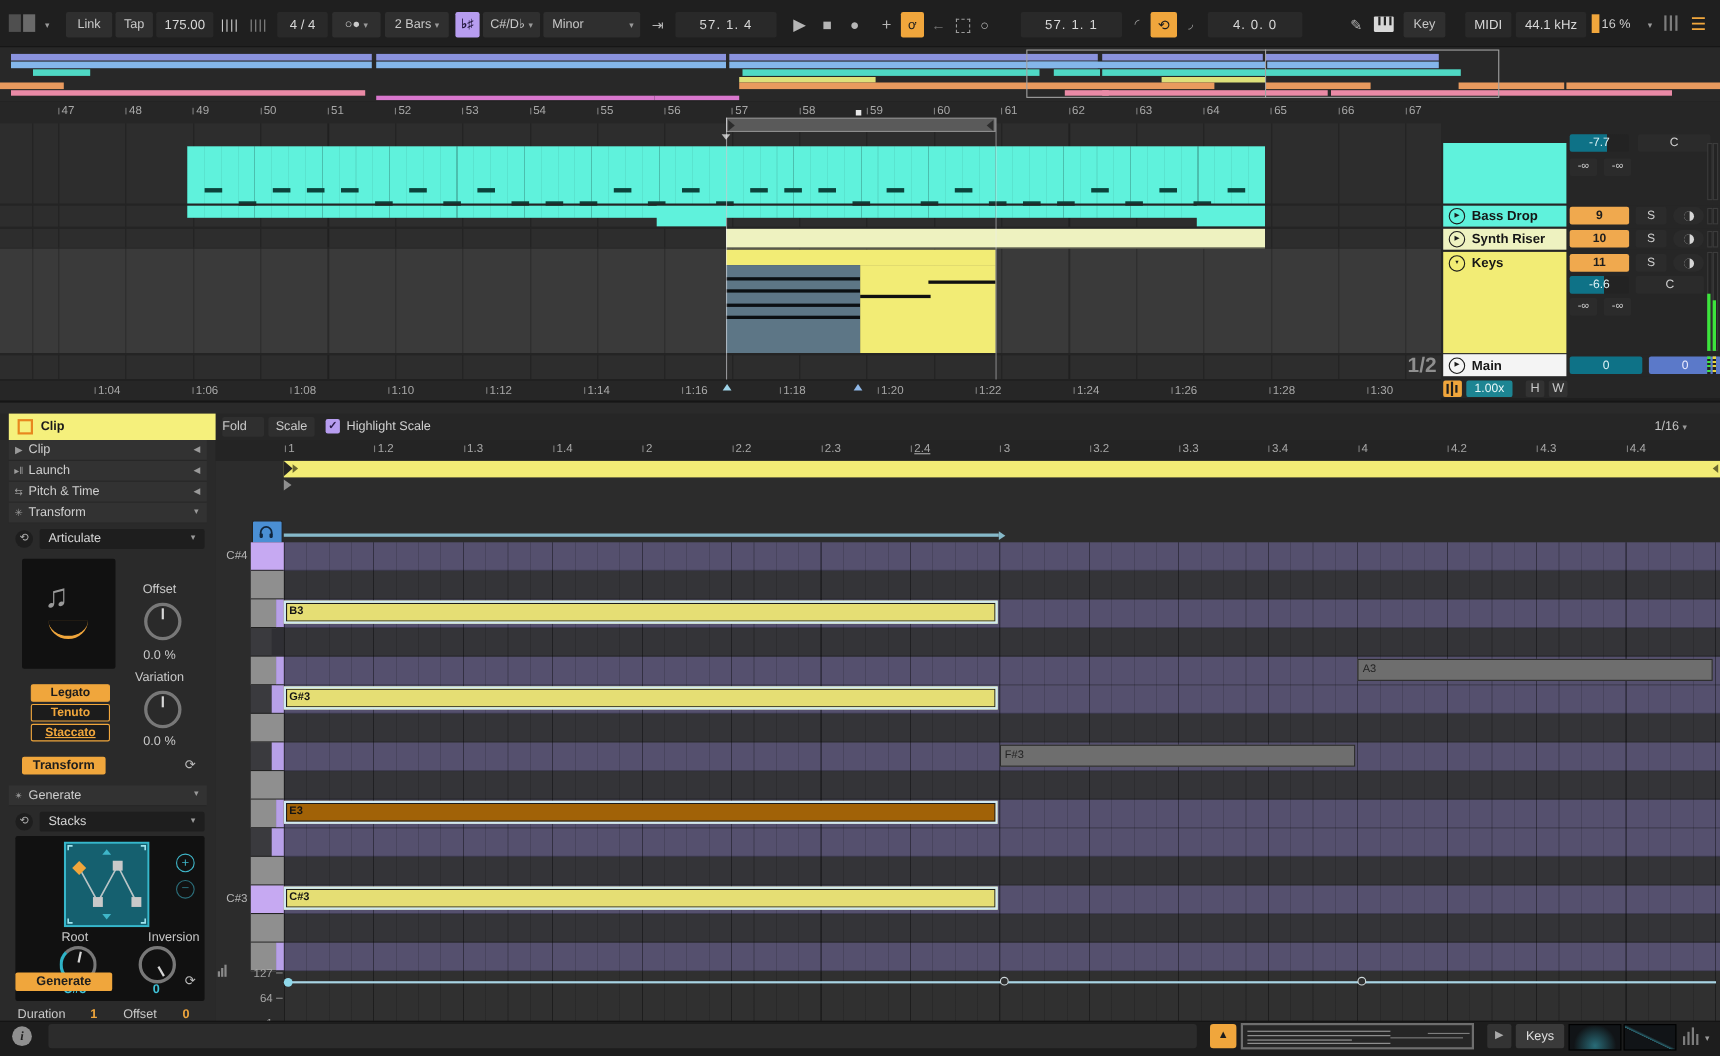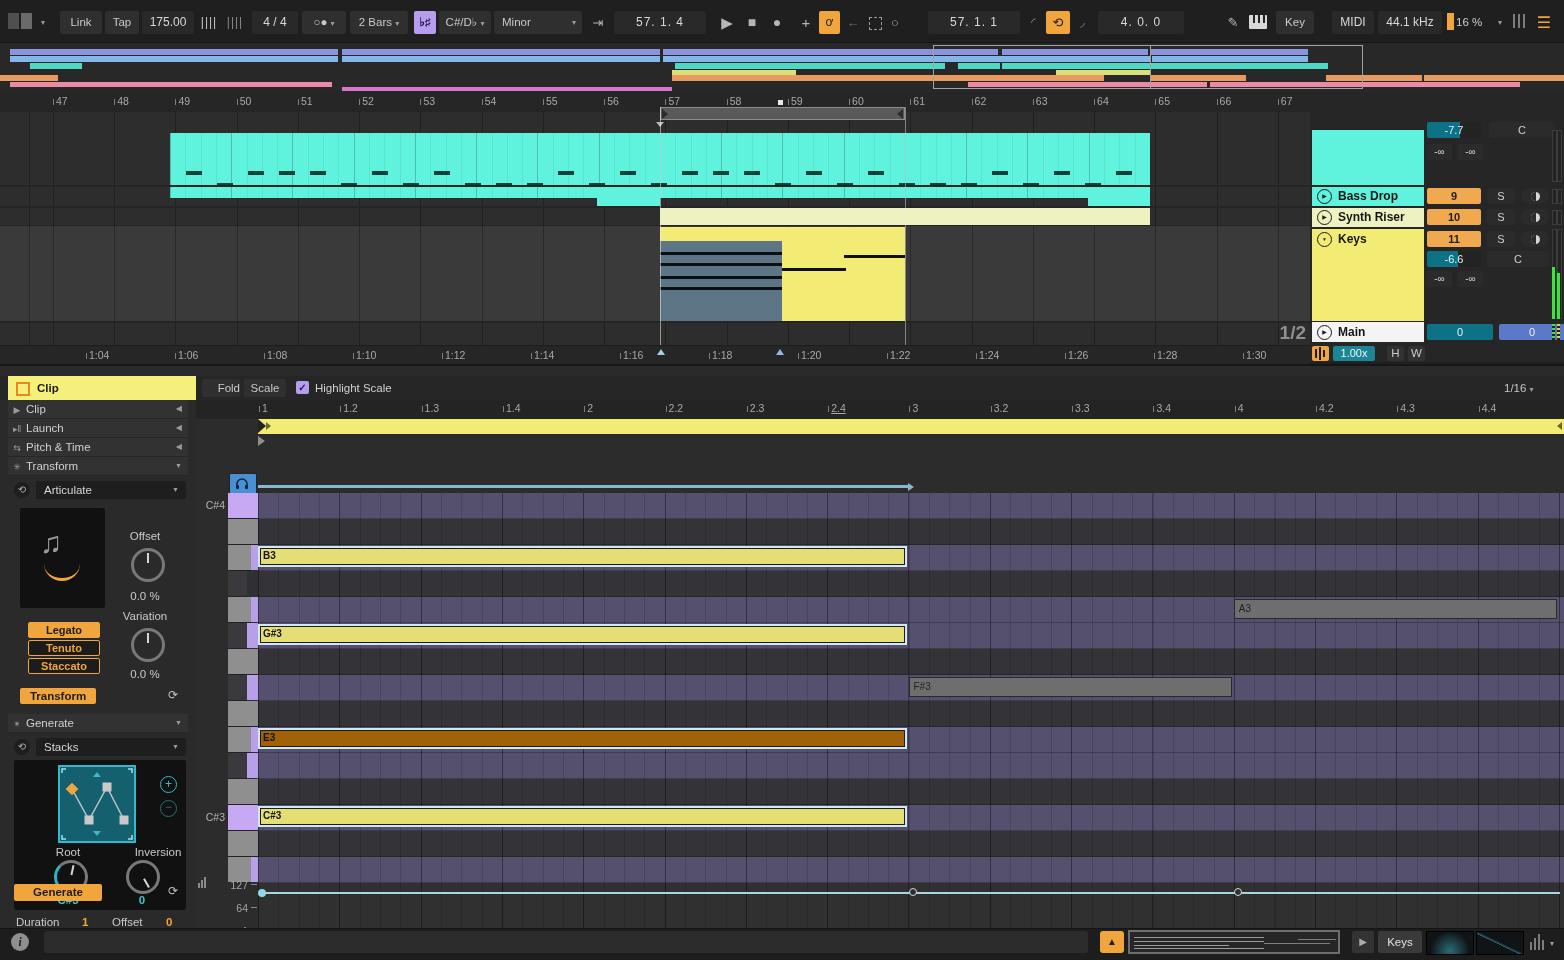--- a/index.html
+++ b/index.html
@@ -345,21 +345,21 @@
     </div>
   <div class="abs" style="left:657px;top:349px;border-left:4px solid transparent;border-right:4px solid transparent;border-bottom:6px solid #9fd4e8;"></div>
   <div class="abs" style="left:776px;top:349px;border-left:4px solid transparent;border-right:4px solid transparent;border-bottom:6px solid #8fb8e8;"></div>
 
   <div class="abs" style="left:0;top:364px;width:1564px;height:564px;background:#2a2a2a;border-top:2px solid #161616;">
 
     <div class="abs" style="left:0;top:10px;width:1564px;height:24px;background:#262626;"></div>
     <div class="abs" style="left:8px;top:10px;width:188px;height:24px;background:#f5f07c;color:#1a1a1a;line-height:24px;font-weight:bold;">
       <span style="display:inline-block;width:10px;height:10px;border:2px solid #e8871e;margin:0 7px 0 8px;vertical-align:middle;"></span><span>Clip</span>
     </div>
-    <div class="abs" style="left:202px;top:13px;width:38px;height:18px;line-height:18px;background:#2f2f2f;text-align:right;border-radius:2px;">Fold</div>
+    <div class="abs" style="left:202px;top:13px;width:38px;height:18px;line-height:18px;background:#2f2f2f;text-align:left;border-radius:2px;">Fold</div>
     <div class="abs" style="left:244px;top:13px;width:42px;height:18px;line-height:18px;background:#2f2f2f;text-align:center;border-radius:2px;">Scale</div>
     <div class="abs" style="left:296px;top:15px;width:13px;height:13px;background:#b79df0;border-radius:2px;color:#2a1a4a;font-size:10px;text-align:center;line-height:13px;font-weight:bold;">✓</div>
     <div class="abs" style="left:315px;top:13px;height:18px;line-height:18px;color:#d0d0d0;">Highlight Scale</div>
     <div class="tab" style="left:781px;width:52px;background:#404040;color:#e2e2e2;">Notes</div>
     <div class="tab" style="left:837px;width:72px;">Envelopes</div>
     <div class="tab" style="left:913px;width:46px;">MPE</div>
     <div class="abs" style="left:1504px;top:13px;height:18px;line-height:18px;color:#c5c5c5;"><span>1/16</span> <span class="caret">▾</span></div>
 
     <div class="abs" style="left:0;top:34px;width:196px;height:530px;background:#2a2a2a;">
       <div class="side-row" style="top:0px;"><span class="side-ico">▶</span><span>Clip</span><span class="coll">◀</span></div>
@@ -371,21 +371,21 @@
       <div class="abs" style="left:36px;top:81px;width:150px;height:18px;line-height:18px;background:#1e1e1e;border-radius:2px;padding-left:8px;box-sizing:border-box;color:#d5d5d5;">
         <span>Articulate</span><span class="caret" style="position:absolute;right:7px;font-size:7px;">▼</span>
       </div>
 
       <div class="abs" style="left:20px;top:108px;width:85px;height:100px;background:#111;border-radius:2px;">
         <div style="position:absolute;left:20px;top:18px;font-size:30px;color:#999;">♫</div>
         <div style="position:absolute;left:24px;top:56px;width:36px;height:14px;border-bottom:3px solid #f0a63c;border-radius:0 0 50% 50% / 0 0 100% 100%;"></div>
       </div>
       <div class="modebtn active" style="top:222px;">Legato</div>
       <div class="modebtn" style="top:240px;">Tenuto</div>
-      <div class="modebtn" style="top:258px;">Staccato</div>
+      <div class="modebtn" style="top:258px;text-decoration:underline;">Staccato</div>
 
       <div class="abs" style="left:113px;top:130px;width:64px;text-align:center;color:#c9c9c9;">Offset</div>
       <div class="knob" style="left:131px;top:148px;">
           <div class="ptr"></div>
         </div>
       <div class="abs" style="left:113px;top:190px;width:64px;text-align:center;color:#c9c9c9;">0.0 %</div>
       <div class="abs" style="left:110px;top:210px;width:70px;text-align:center;color:#c9c9c9;">Variation</div>
       <div class="knob" style="left:131px;top:228px;">
           <div class="ptr"></div>
         </div>

